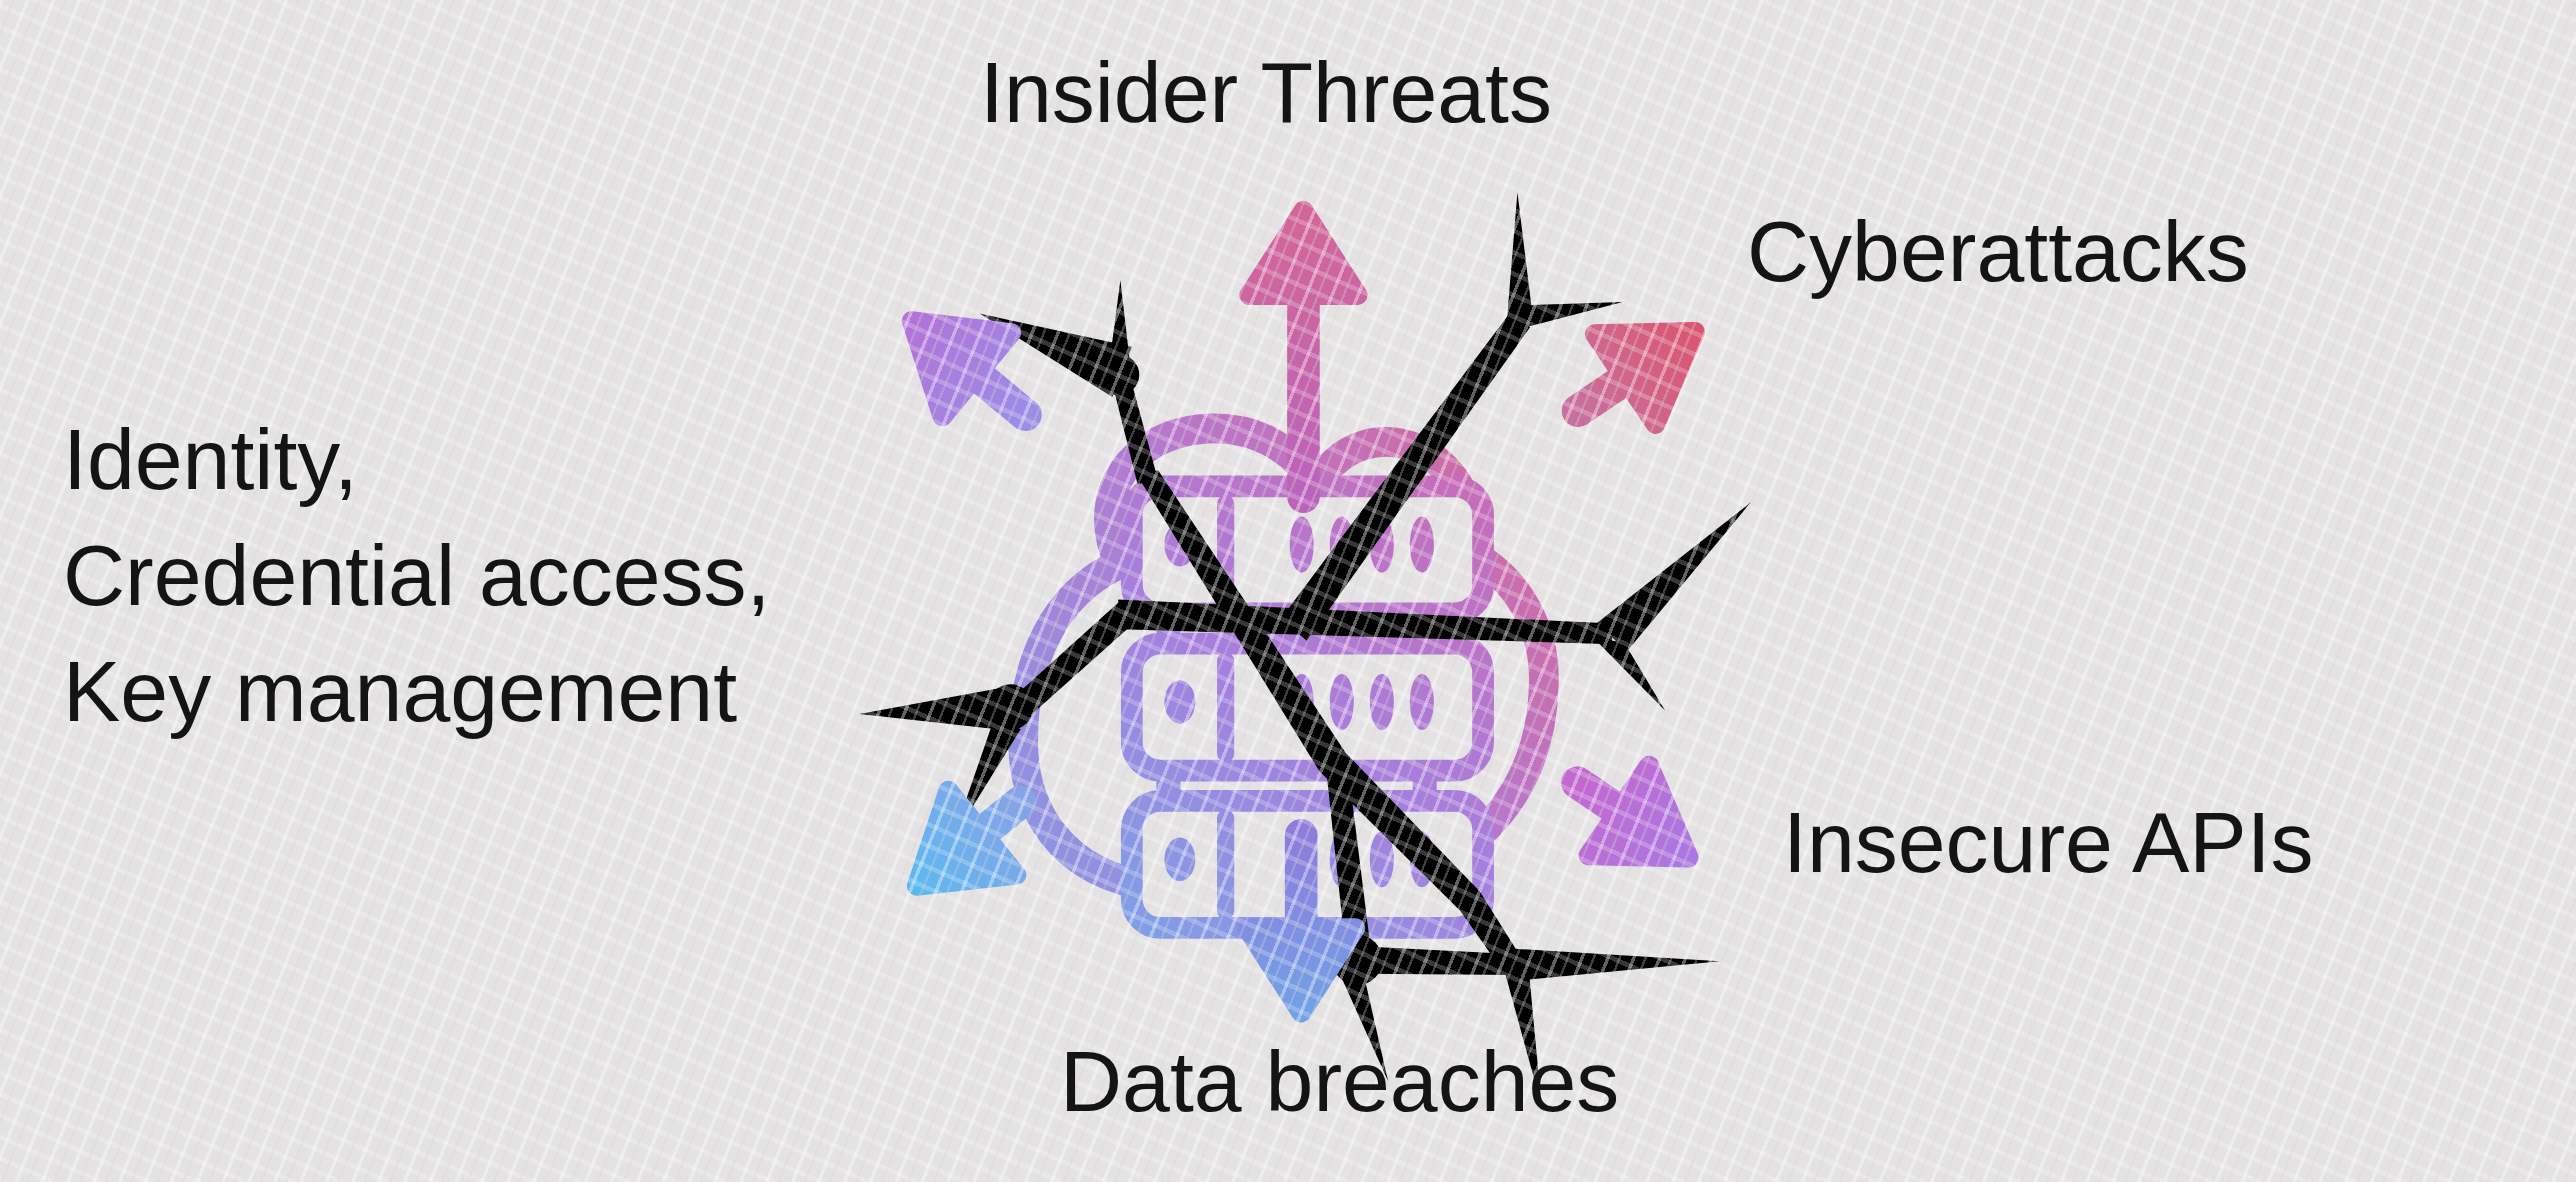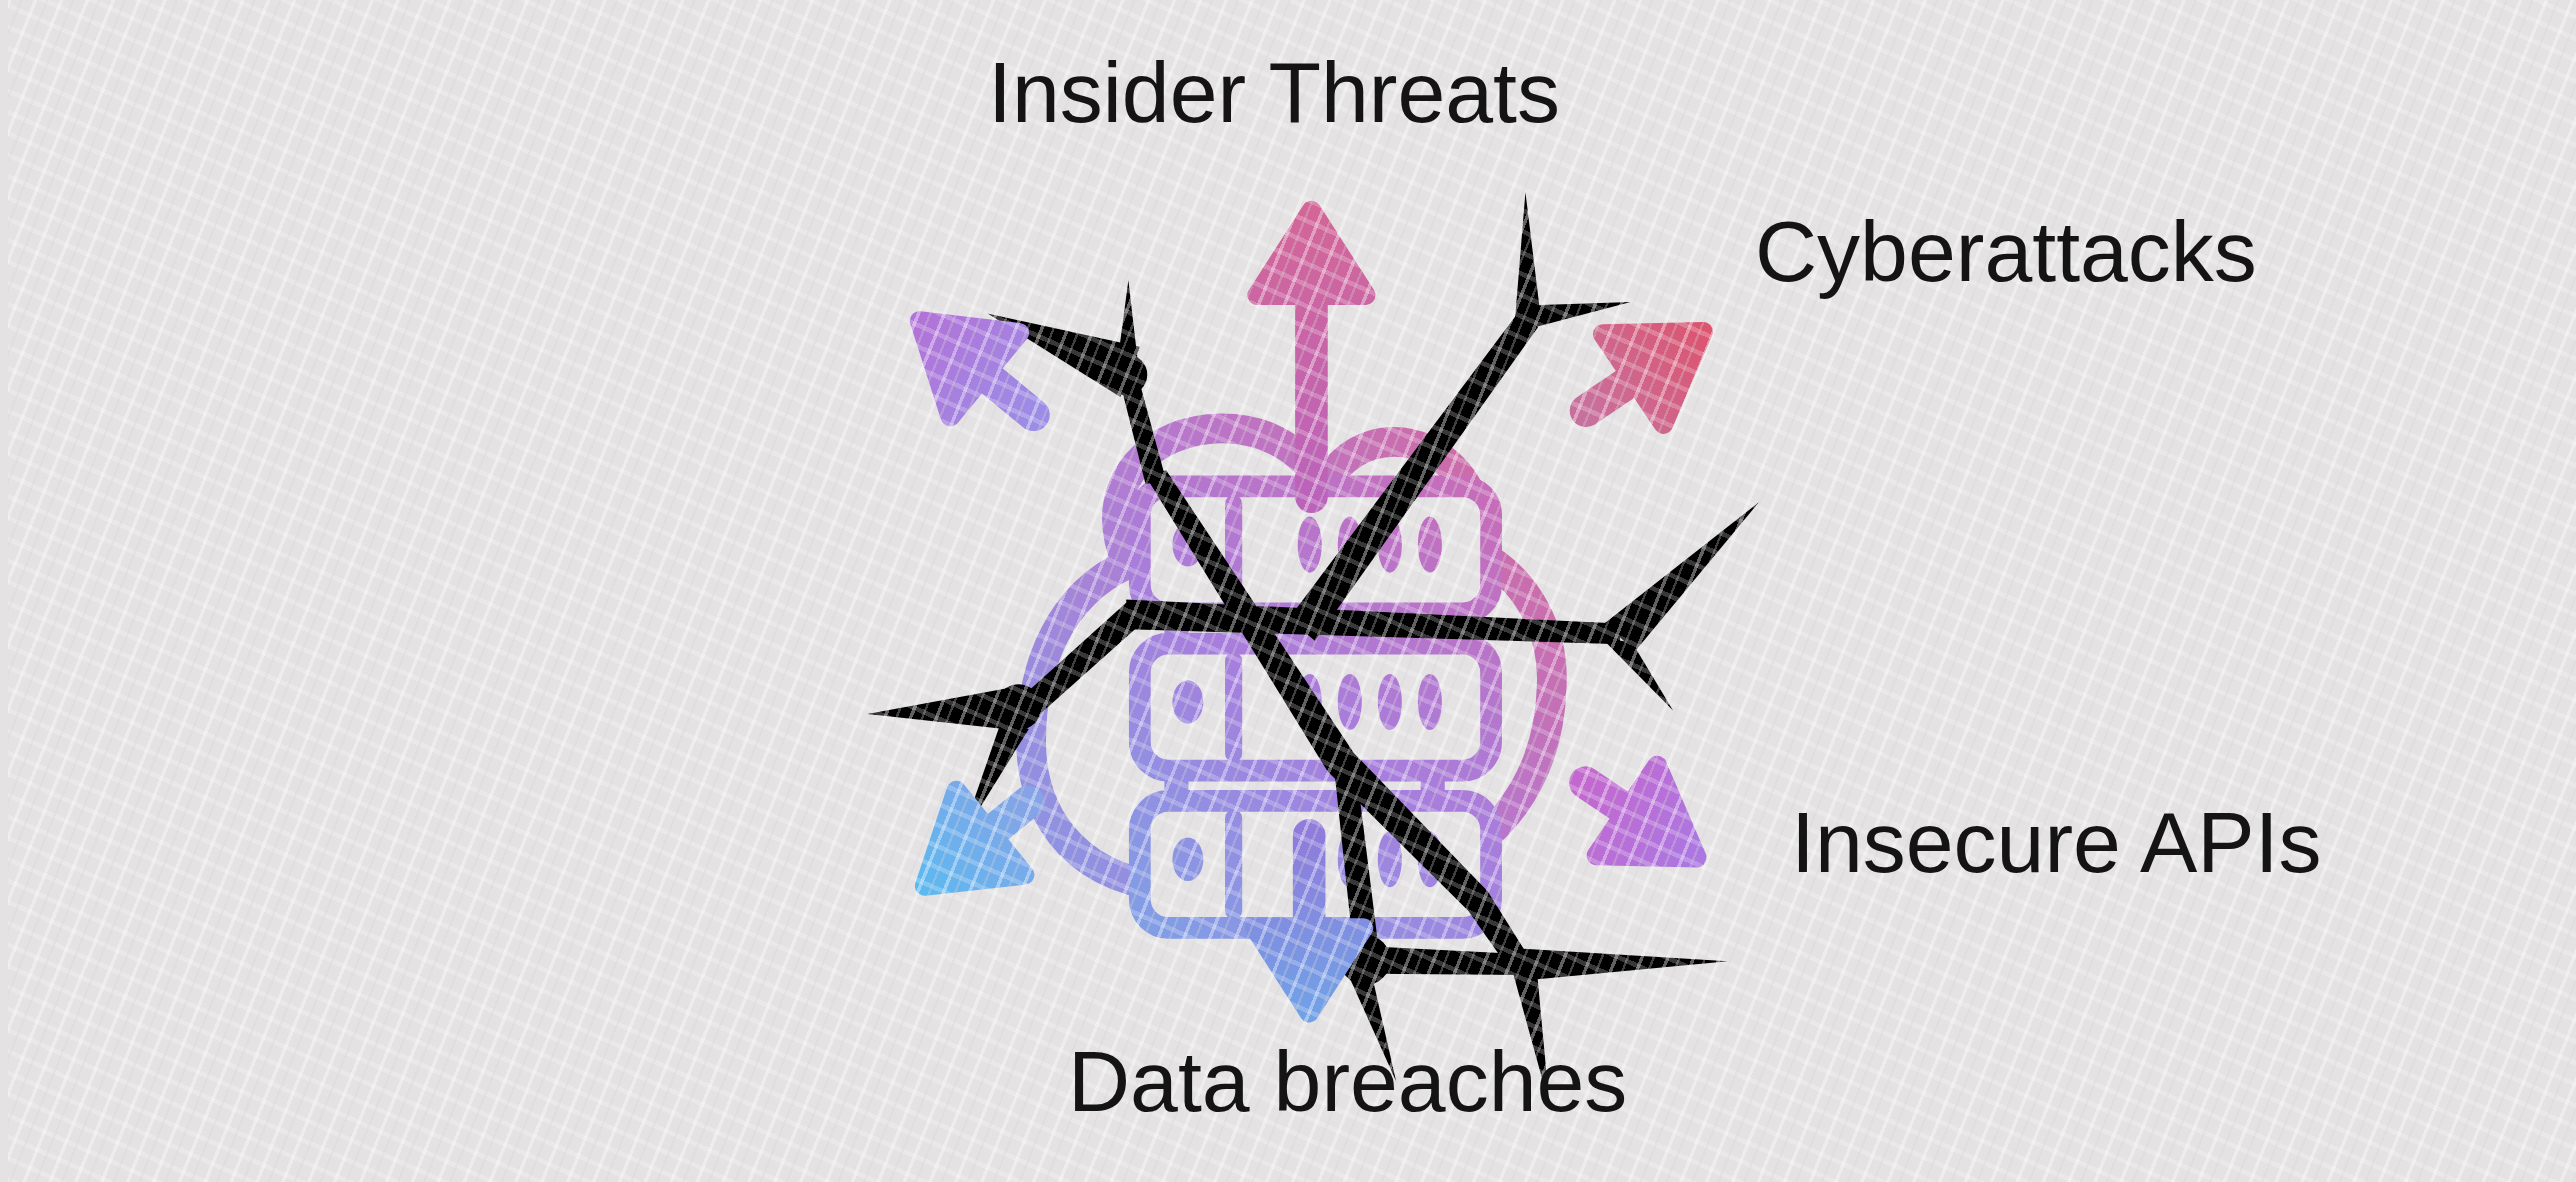--- a/index.html
+++ b/index.html
@@ -1,21 +1,21 @@
 <!DOCTYPE html>
 <html style="font-size:9.2px"><head>
 <meta charset="utf-8">
 <style>
   html,body{margin:0;padding:0}
   body{
     width:2576px;height:1182px;position:relative;overflow:hidden;
     background:#e4e2e3;
     font-family:"Liberation Sans",sans-serif;
   }
-  #stage{position:absolute;left:8px;top:0;width:2467px;height:1182px}
+  #stage{position:absolute;left:0;top:0;width:2467px;height:1182px}
   #stage svg{position:absolute;left:0;top:0}
   .texture{
     position:absolute;left:0;top:0;width:2576px;height:1182px;
     pointer-events:none;
     background-image:
       repeating-linear-gradient(112deg, rgba(255,255,255,.38) 0 3.4px, rgba(255,255,255,0) 3.4px 11.4px, rgba(214,212,214,.30) 11.4px 13.7px, rgba(255,255,255,0) 13.7px 24px),
       repeating-linear-gradient(24deg, rgba(255,255,255,.22) 0 4.6px, rgba(255,255,255,0) 4.6px 19.5px);
   }
   .label{
     position:absolute;
@@ -177,18 +177,23 @@
       </g>
     </g>
   </svg>
 
   <div class="texture"></div>
 
   <div class="label" style="left:980px;top:46px">Insider Threats</div>
 
   <div class="label" style="left:1747px;top:205px">Cyberattacks</div>
 
+  <div class="label label-multiline" style="left:63px;top:401px">
+    <div>Identity,</div>
+    <div>Credential access,</div>
+    <div>Key management</div>
+  </div>
 
   <div class="label" style="left:1060px;top:1035px">Data breaches</div>
 
   <div class="label" style="left:1783px;top:796px">Insecure APIs</div>
 </div>
 
 
 </body></html>

